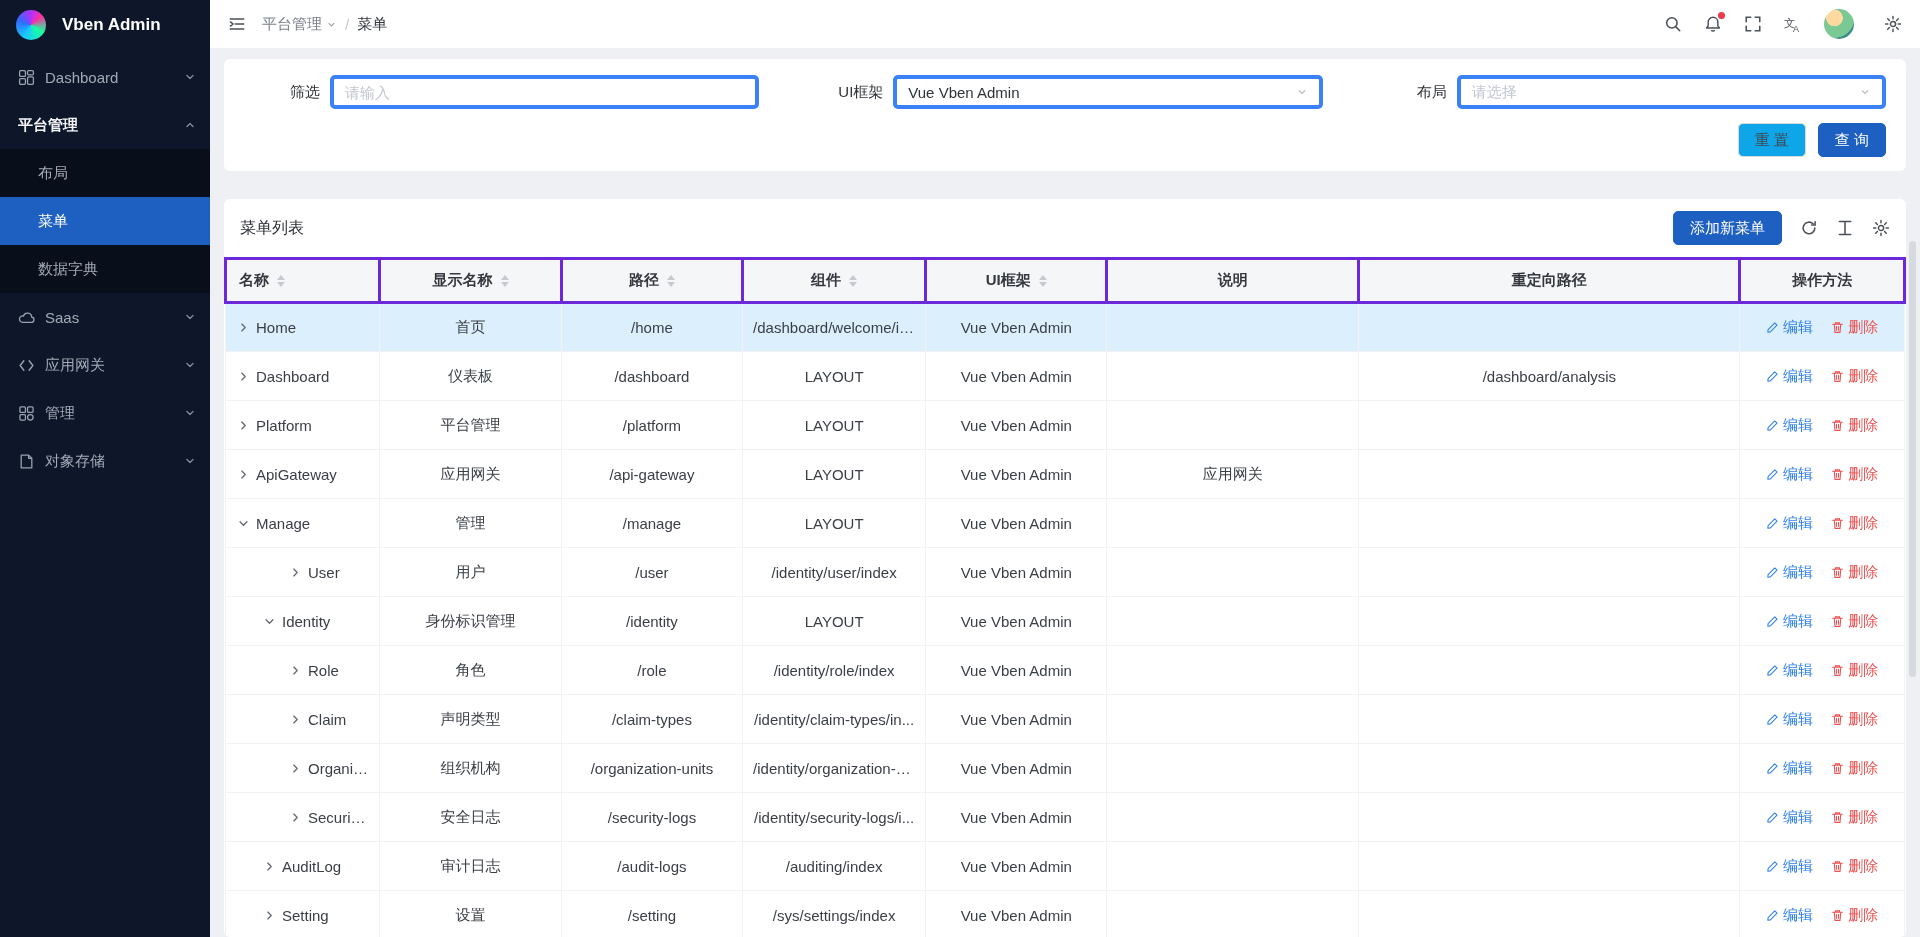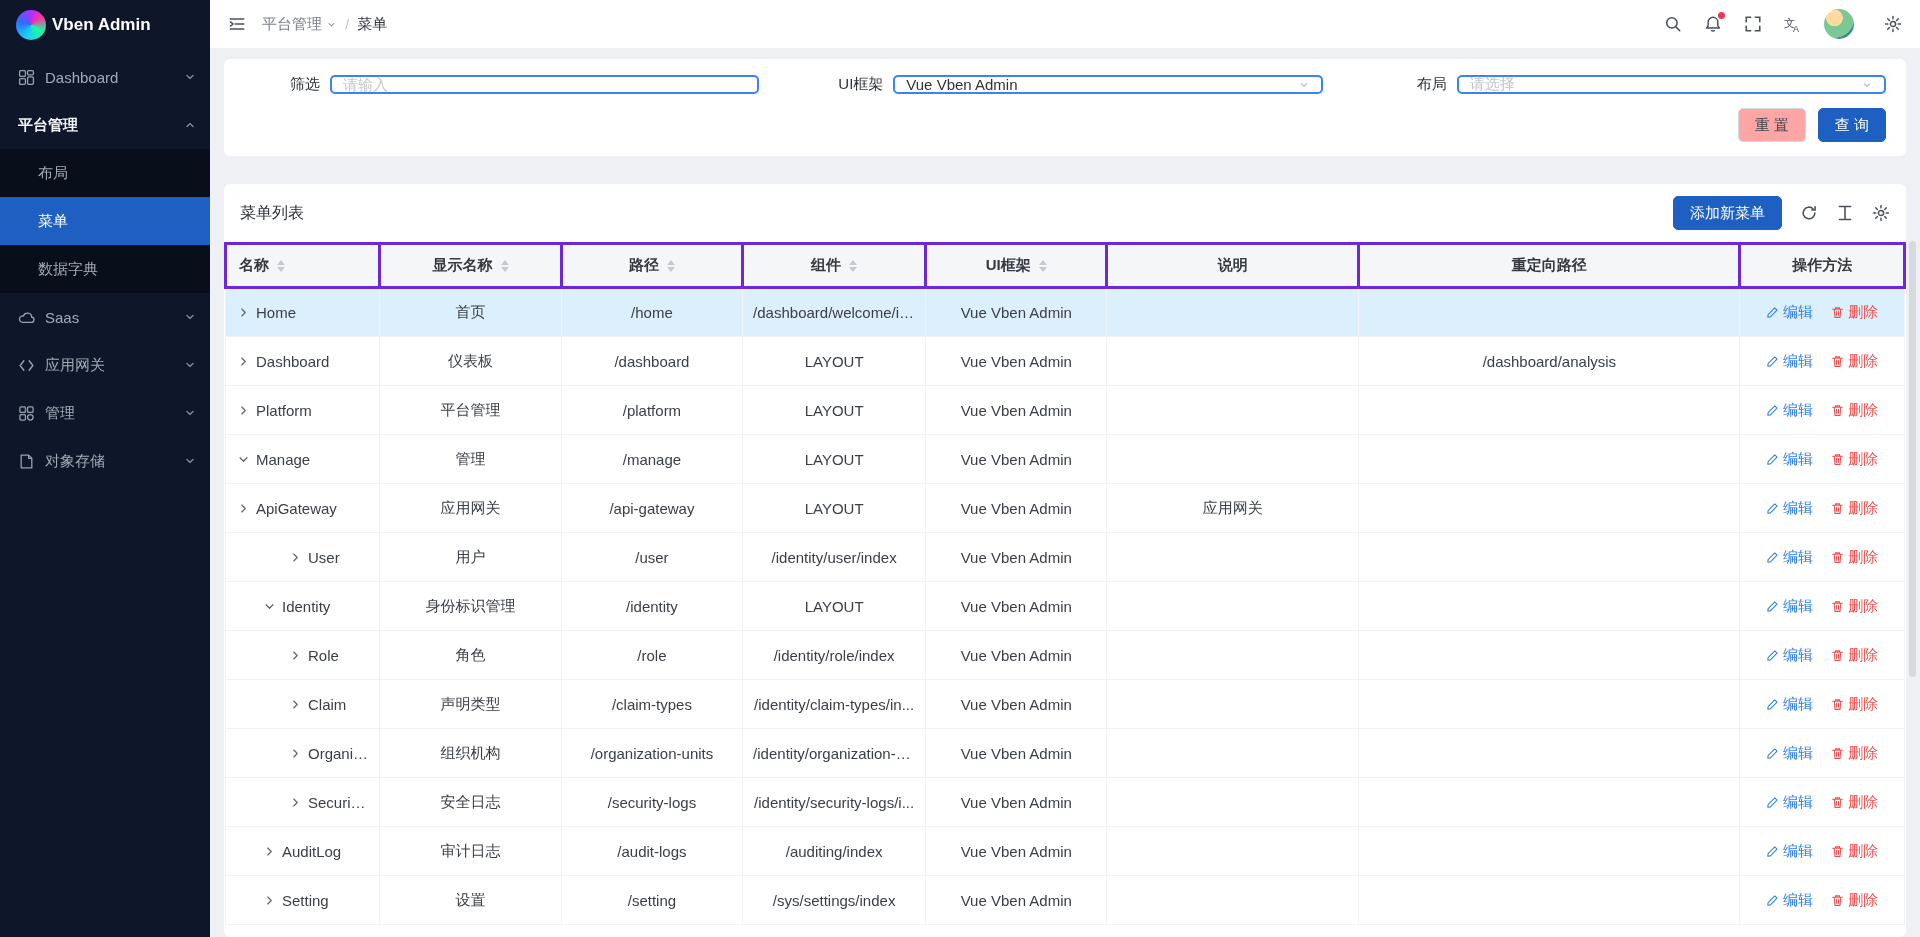--- a/index.html
+++ b/index.html
@@ -2,21 +2,21 @@
 <html><head>
 <meta charset="utf-8">
 <style>
   * { margin:0; padding:0; box-sizing:border-box; }
   html,body { width:1920px; height:937px; overflow:hidden; }
   body { font-family:"Liberation Sans","DejaVu Sans",sans-serif; font-size:15px; background:#eef0f4; color:#3a3f46; }
   .app { display:flex; width:1920px; height:937px; }
 
   
   .sidebar { width:210px; flex:0 0 210px; background:#0e1729; color:#a3aab7; display:flex; flex-direction:column; }
-  .logo { height:49px; display:flex; align-items:center; gap:6px; padding:0 16px; flex-shrink:0; }
+  .logo { height:49px; display:flex; align-items:center; gap:16px; padding:0 16px; flex-shrink:0; }
   .logo-mark { width:30px; height:30px; border-radius:50%;
     background:conic-gradient(from 210deg at 50% 50%, #19c6ff, #2f6bff 22%, #b22fff 42%, #ff2fa0 55%, #19ffa0 76%, #19c6ff); }
   .logo-title { color:#fff; font-size:17px; font-weight:700; white-space:nowrap; }
   .menu { padding-top:4px; overflow:hidden; }
   .menu-item { height:48px; display:flex; align-items:center; gap:10px; padding:0 14px 0 18px; cursor:pointer; }
   .menu-item .mi-icon { width:17px; height:17px; display:inline-flex; color:#9aa2b0; }
   .menu-item .mi-icon svg { width:17px; height:17px; }
   .menu-item .mi-label { flex:1; white-space:nowrap; overflow:hidden; text-overflow:ellipsis; }
   .menu-item.open { color:#f2f4f7; font-weight:700; }
   .mi-chevron { display:inline-flex; color:#8b93a2; }
@@ -42,30 +42,30 @@
   .gear-gap { margin-left:8px; }
 
   .content { flex:1; min-height:0; padding:10px 14px 0; display:flex; flex-direction:column; gap:28px; }
 
   
   .filter-card { background:#fff; border-radius:6px; padding:16px 20px 14px; flex-shrink:0; }
   .filter-row { display:flex; }
   .field { flex:1; display:flex; align-items:center; padding-right:48px; }
   .field:last-child { padding-right:0; }
   .field-label { min-width:76px; text-align:right; margin-right:10px; color:#2f3338; white-space:nowrap; }
-  .control { flex:1; height:19px; border:2px solid #3b82f6; border-radius:5px; background:#fff; display:flex; align-items:center; padding:0 11px; font-size:15px; color:#2f3338; }
+  .control { flex:1; height:34px; border:4px solid #3b82f6; border-radius:5px; background:#fff; display:flex; align-items:center; padding:0 11px; font-size:15px; color:#2f3338; }
   input.control { outline:none; }
   input.control::placeholder { color:#c2c7cf; }
   .select { cursor:pointer; justify-content:space-between; gap:8px; }
   .select .sel-text { flex:1; white-space:nowrap; overflow:hidden; text-overflow:ellipsis; }
   .select .sel-text.placeholder { color:#c2c7cf; }
   .select .sel-chevron { display:inline-flex; color:#b9bec6; }
   .filter-actions { display:flex; justify-content:flex-end; gap:12px; margin-top:14px; }
   .btn { height:34px; padding:0 16px; border-radius:5px; font-size:15px; display:inline-flex; align-items:center; justify-content:center; cursor:pointer; white-space:nowrap; }
-  .btn-default { background:#fca5a5; border:1px solid #d8dce1; color:#42474e; }
+  .btn-default { background:#0ea5e9; border:1px solid #d8dce1; color:#42474e; }
   .btn-primary { background:#1e5fc2; border:1px solid #1e5fc2; color:#fff; }
 
   
   .table-card { background:#fff; border-radius:6px; flex:1; min-height:0; display:flex; flex-direction:column; overflow:hidden; }
   .table-toolbar { display:flex; align-items:center; padding:12px 16px; flex-shrink:0; }
   .table-title { font-size:16px; color:#2b2f36; }
   .toolbar-right { margin-left:auto; display:flex; gap:18px; color:#5a6068; }
   .toolbar-right .icon-btn svg { width:18px; height:18px; }
 
   .table-wrap { flex:1; min-height:0; overflow:hidden; }
@@ -487,65 +487,65 @@
         <svg viewBox="0 0 16 16" fill="none" stroke="currentColor" stroke-width="1.3" stroke-linecap="round">
                         <path d="M2 4h12M5.5 4V2.3h5V4M4 4l.9 10h6.2L12 4M6.7 6.5v5M9.3 6.5v5"></path>
                       </svg>
         <span class="lbl">删除</span>
       </a>
     </td>
   </tr>
                 <tr>
     <td class="td-name" style="padding-left: 12px;">
       <span class="name-inner">
+        <span class="tree-toggle">
+          <svg viewBox="0 0 16 16" fill="none" stroke="currentColor" stroke-width="1.8" stroke-linecap="round" stroke-linejoin="round">
+                          <path d="m5.5 3 5 5-5 5"></path>
+                        </svg>
+        </span>
+        <span class="row-name">ApiGateway</span>
+      </span>
+    </td>
+    <td class="td-display_name">应用网关</td>
+    <td class="td-path">/api-gateway</td>
+    <td class="td-component">LAYOUT</td>
+    <td class="td-ui_framework">Vue Vben Admin</td>
+    <td class="td-description">应用网关</td>
+    <td class="td-redirect"></td>
+    <td class="td-actions">
+      <a class="link link-edit">
+        <svg viewBox="0 0 16 16" fill="none" stroke="currentColor" stroke-width="1.3" stroke-linejoin="round">
+                        <path d="m10.8 2.4 2.8 2.8-8.2 8.2-3.2.4.4-3.2z"></path>
+                      </svg>
+        <span class="lbl">编辑</span>
+      </a>
+      <a class="link link-delete">
+        <svg viewBox="0 0 16 16" fill="none" stroke="currentColor" stroke-width="1.3" stroke-linecap="round">
+                        <path d="M2 4h12M5.5 4V2.3h5V4M4 4l.9 10h6.2L12 4M6.7 6.5v5M9.3 6.5v5"></path>
+                      </svg>
+        <span class="lbl">删除</span>
+      </a>
+    </td>
+  </tr>
+                <tr>
+    <td class="td-name" style="padding-left: 12px;">
+      <span class="name-inner">
         <span class="tree-toggle expanded">
           <svg viewBox="0 0 16 16" fill="none" stroke="currentColor" stroke-width="1.8" stroke-linecap="round" stroke-linejoin="round">
                           <path d="m5.5 3 5 5-5 5"></path>
                         </svg>
         </span>
         <span class="row-name">Manage</span>
       </span>
     </td>
     <td class="td-display_name">管理</td>
     <td class="td-path">/manage</td>
     <td class="td-component">LAYOUT</td>
     <td class="td-ui_framework">Vue Vben Admin</td>
     <td class="td-description"></td>
-    <td class="td-redirect"></td>
-    <td class="td-actions">
-      <a class="link link-edit">
-        <svg viewBox="0 0 16 16" fill="none" stroke="currentColor" stroke-width="1.3" stroke-linejoin="round">
-                        <path d="m10.8 2.4 2.8 2.8-8.2 8.2-3.2.4.4-3.2z"></path>
-                      </svg>
-        <span class="lbl">编辑</span>
-      </a>
-      <a class="link link-delete">
-        <svg viewBox="0 0 16 16" fill="none" stroke="currentColor" stroke-width="1.3" stroke-linecap="round">
-                        <path d="M2 4h12M5.5 4V2.3h5V4M4 4l.9 10h6.2L12 4M6.7 6.5v5M9.3 6.5v5"></path>
-                      </svg>
-        <span class="lbl">删除</span>
-      </a>
-    </td>
-  </tr>
-                <tr>
-    <td class="td-name" style="padding-left: 12px;">
-      <span class="name-inner">
-        <span class="tree-toggle">
-          <svg viewBox="0 0 16 16" fill="none" stroke="currentColor" stroke-width="1.8" stroke-linecap="round" stroke-linejoin="round">
-                          <path d="m5.5 3 5 5-5 5"></path>
-                        </svg>
-        </span>
-        <span class="row-name">ApiGateway</span>
-      </span>
-    </td>
-    <td class="td-display_name">应用网关</td>
-    <td class="td-path">/api-gateway</td>
-    <td class="td-component">LAYOUT</td>
-    <td class="td-ui_framework">Vue Vben Admin</td>
-    <td class="td-description">应用网关</td>
     <td class="td-redirect"></td>
     <td class="td-actions">
       <a class="link link-edit">
         <svg viewBox="0 0 16 16" fill="none" stroke="currentColor" stroke-width="1.3" stroke-linejoin="round">
                         <path d="m10.8 2.4 2.8 2.8-8.2 8.2-3.2.4.4-3.2z"></path>
                       </svg>
         <span class="lbl">编辑</span>
       </a>
       <a class="link link-delete">
         <svg viewBox="0 0 16 16" fill="none" stroke="currentColor" stroke-width="1.3" stroke-linecap="round">

